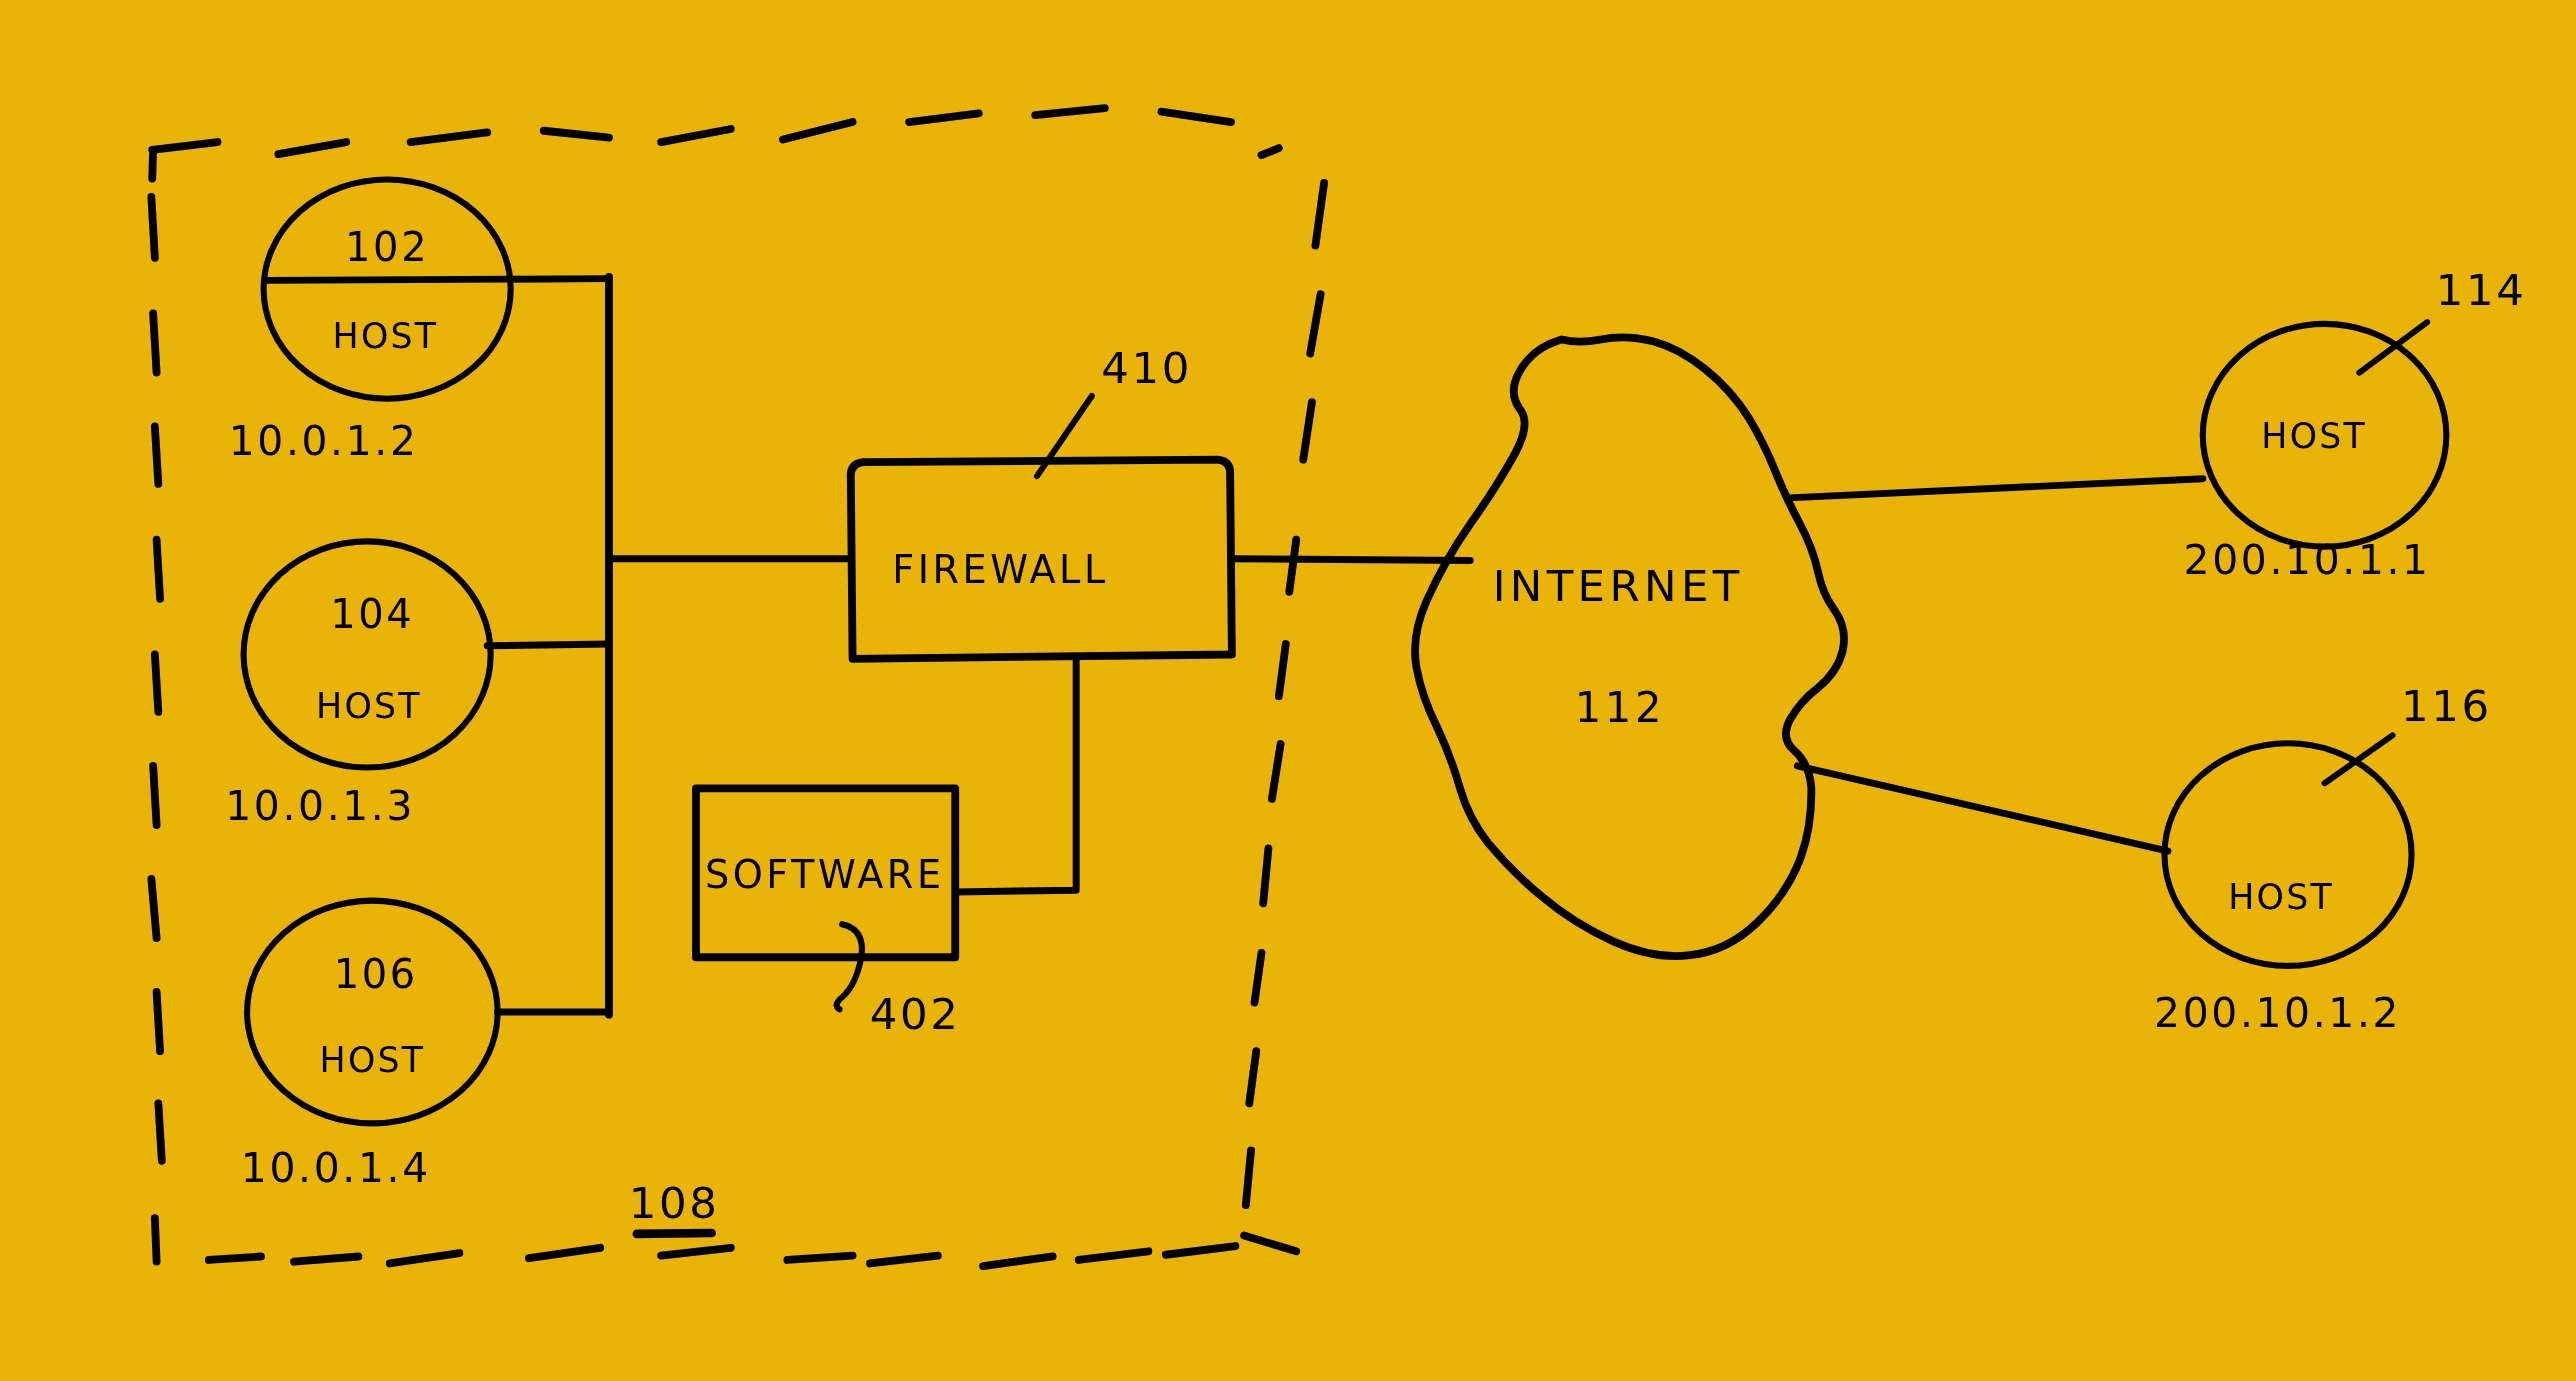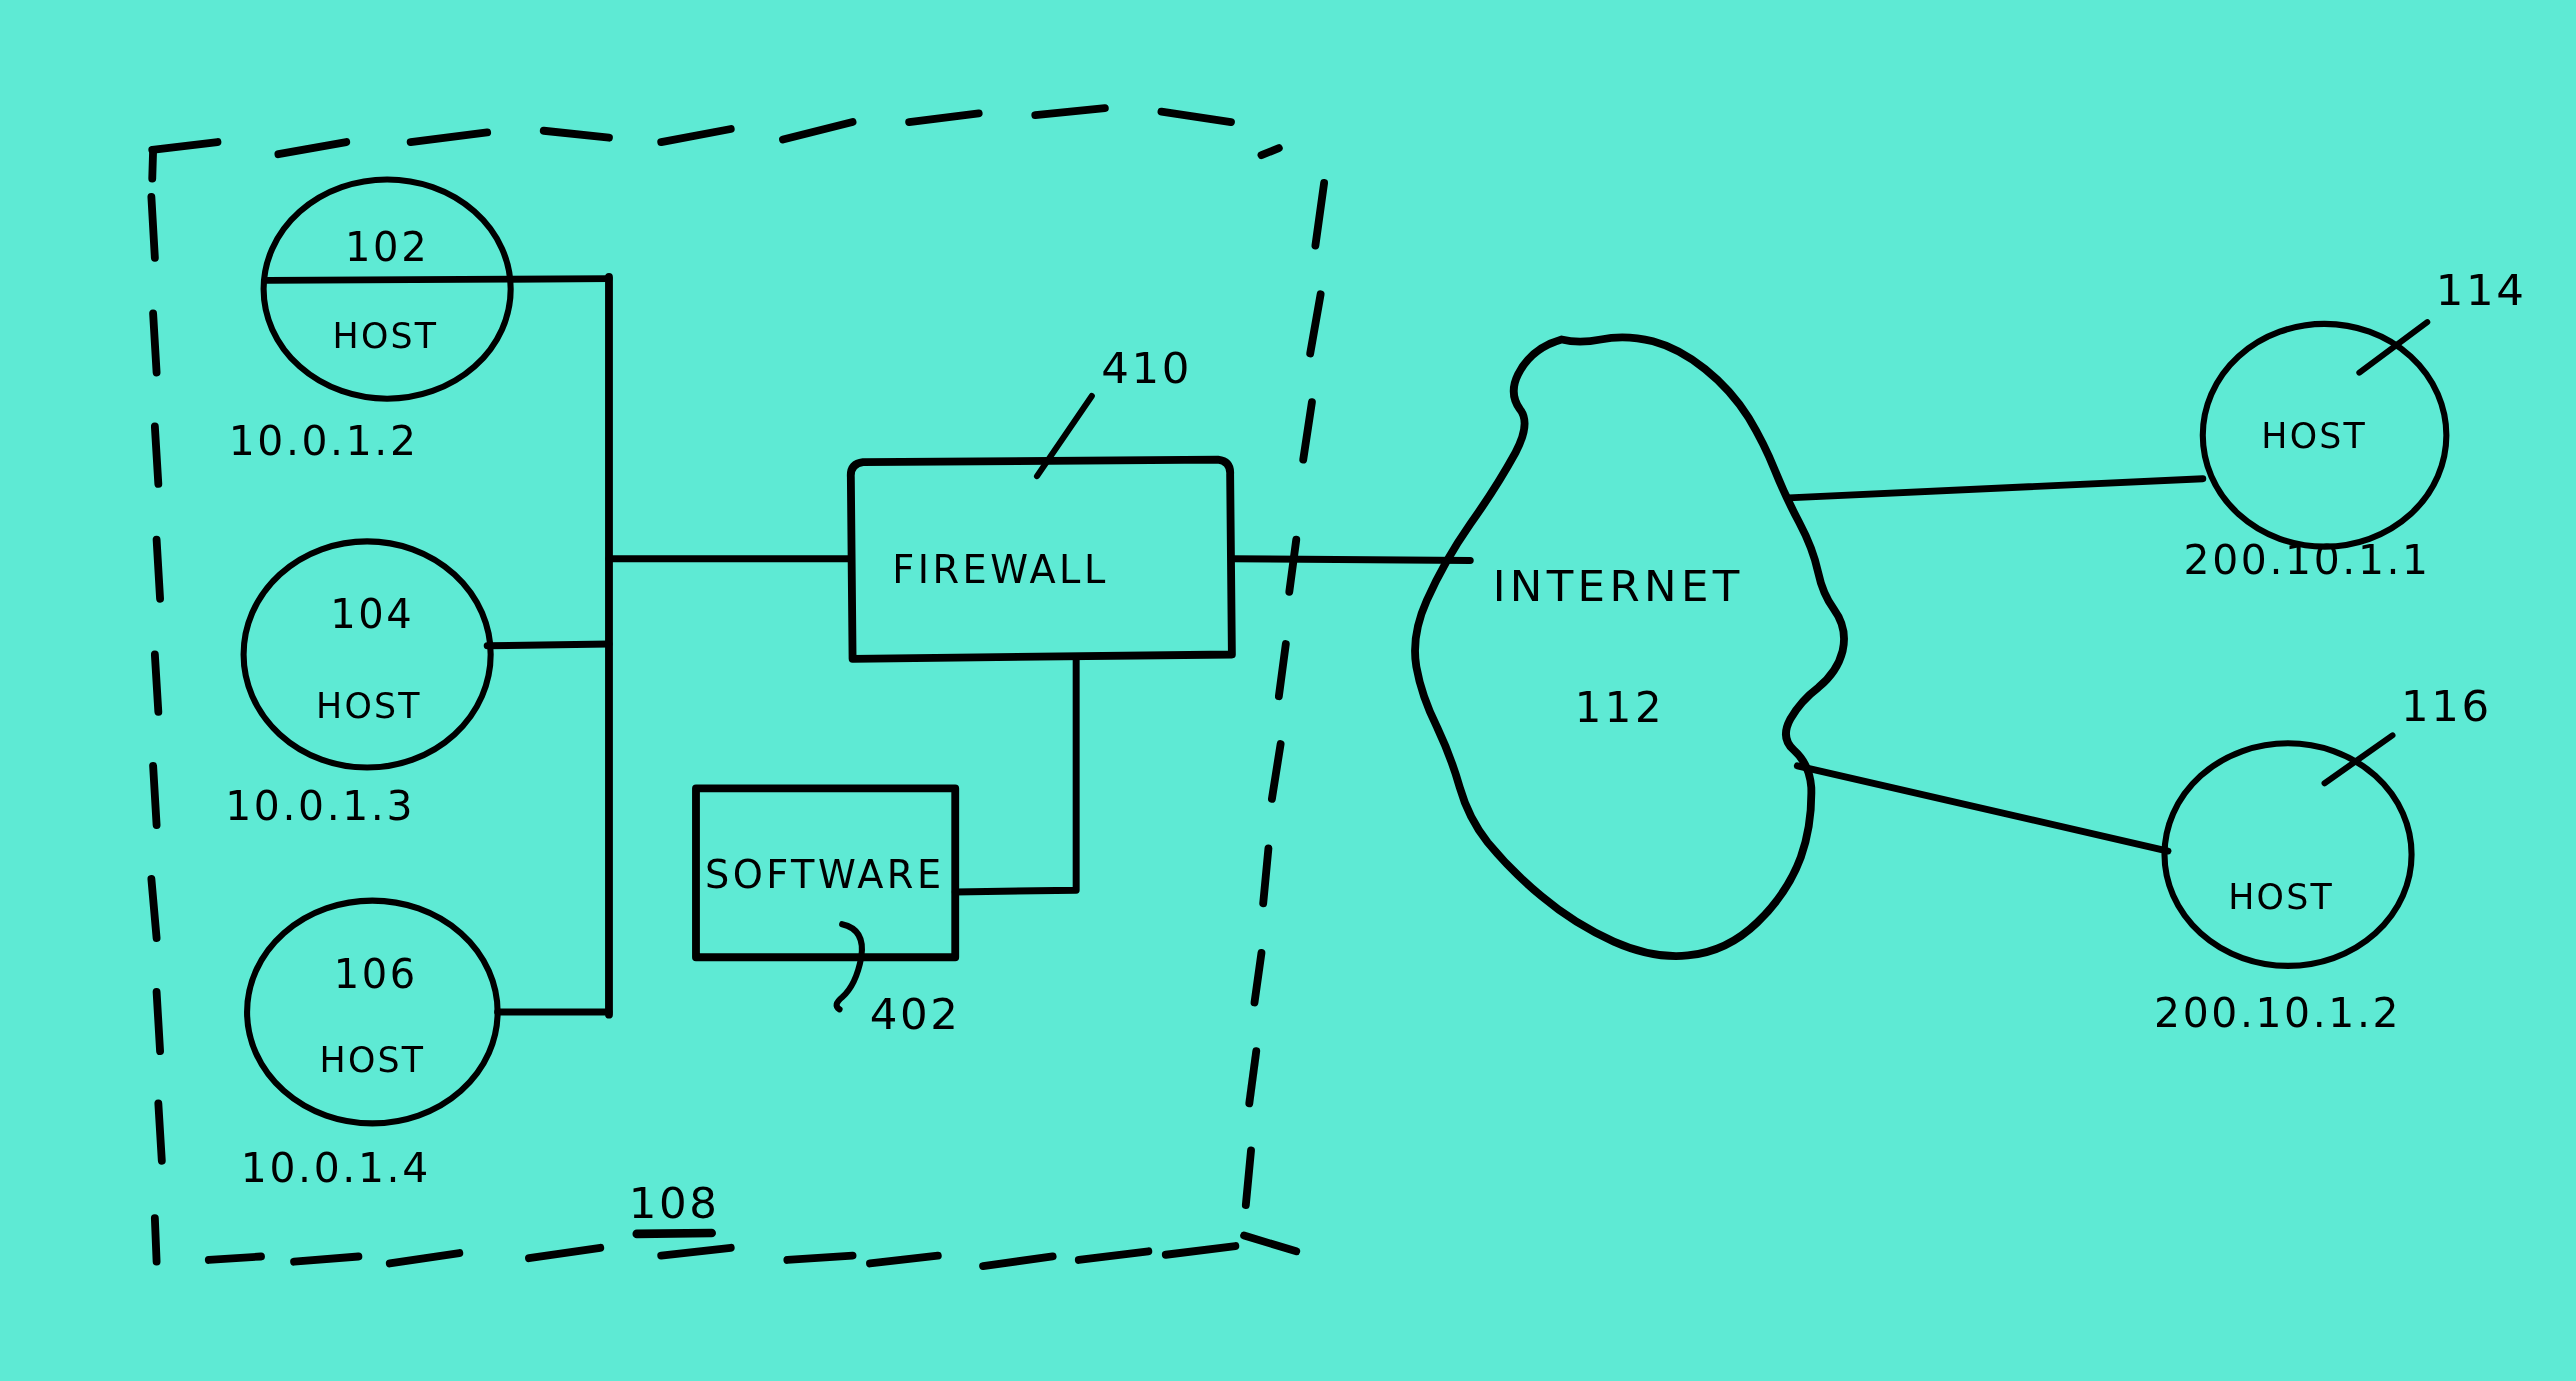--- a/index.html
+++ b/index.html
@@ -11,21 +11,21 @@
   body {
     width: 2576px;
     height: 1382px;
     font-family: "DejaVu Sans", sans-serif;
     overflow: hidden;
   }
   #diagram-root {
     position: relative;
     width: 2576px;
     height: 1382px;
-    background: #5eead4;
+    background: #eab308;
   }
   svg#diagram-svg {
     position: absolute;
     left: 0;
     top: 0;
     width: 2576px;
     height: 1382px;
   }
   .ink {
     fill: none;

